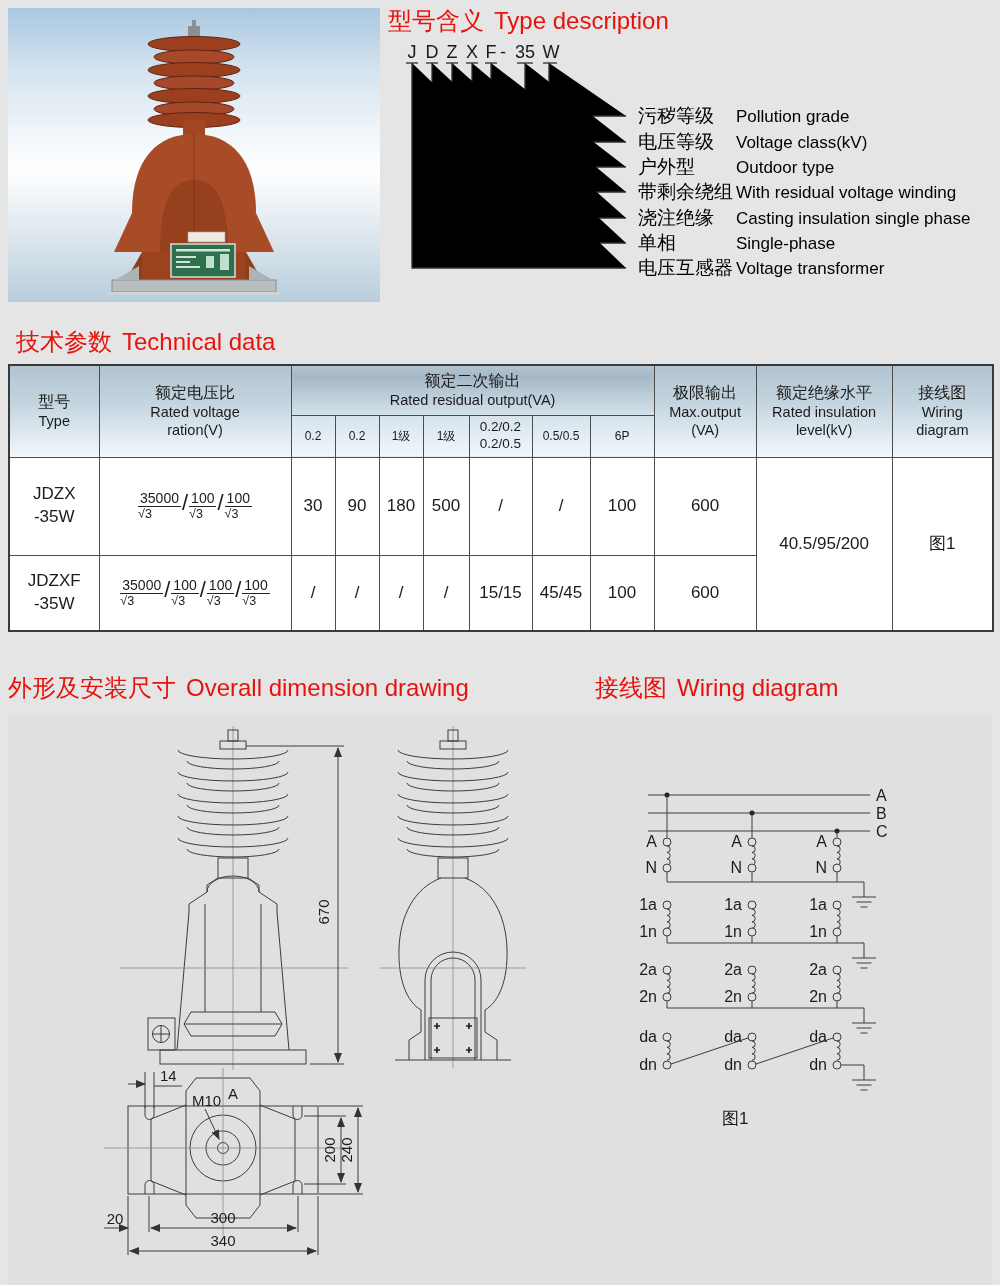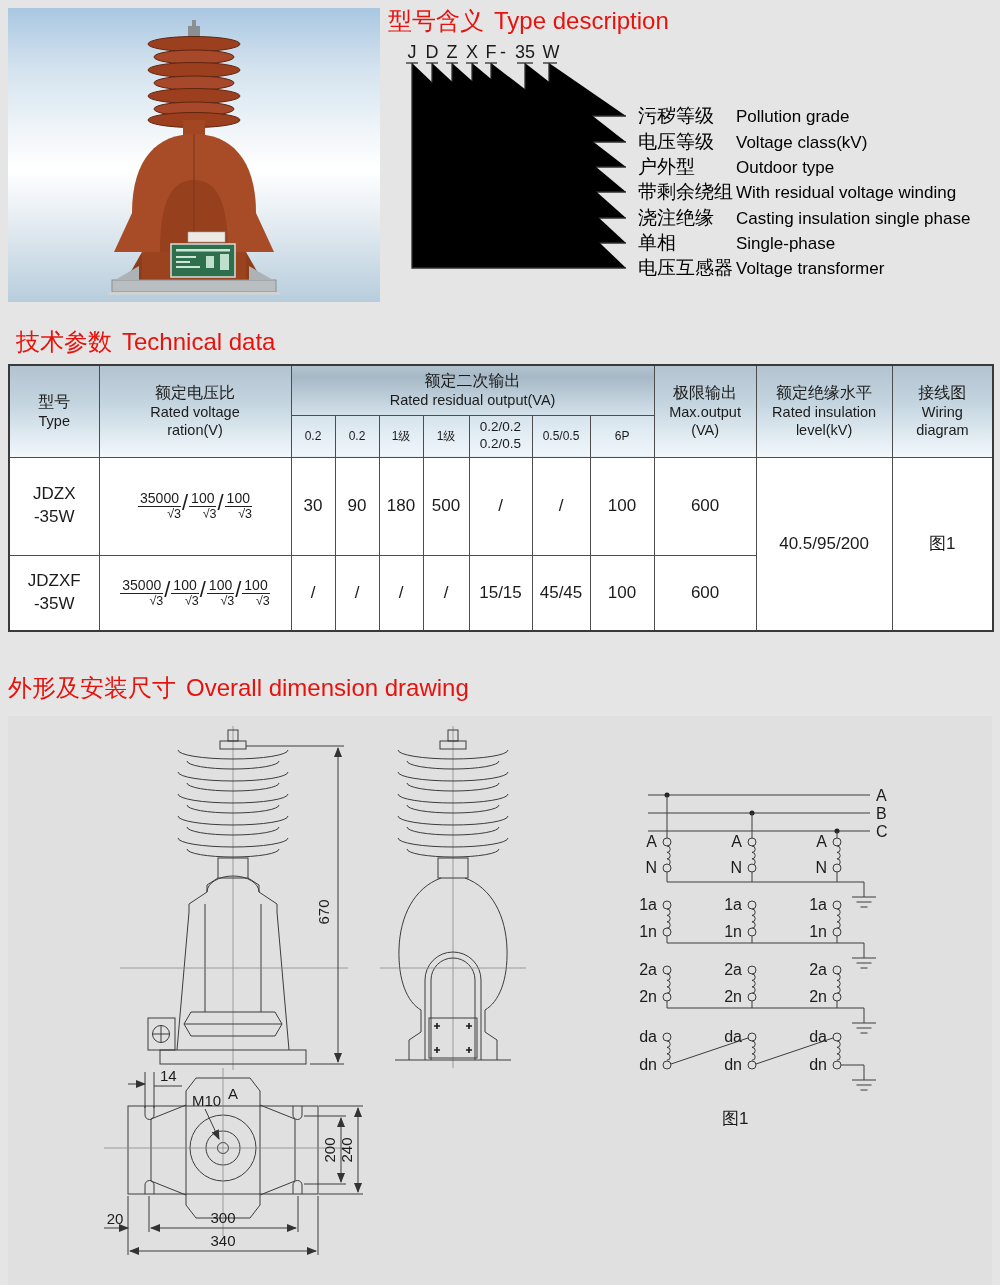--- a/index.html
+++ b/index.html
@@ -17,21 +17,21 @@
   table.tech th{font-weight:normal}
   .h1{background:linear-gradient(180deg,#b3c3d0 0%,#a6b8c6 22%,#d3e1ea 100%)}
   .h2{background:linear-gradient(180deg,#d6e3ec 0%,#f0f7fb 100%)}
   .hb{background:linear-gradient(180deg,#b3c3d0 0%,#c3d4df 40%,#f2f8fc 100%)}
   .zh{font-size:16px;line-height:1.25;display:block}
   .enl{font-size:14.5px;line-height:1.25;display:block}
   .sub{font-size:12px}
   .dual{font-size:13.5px;line-height:1.25}
   td.val{font-size:17px;background:#fff}
   .typecell{font-size:16px;line-height:1.35}
-  .fr{display:inline-flex;flex-direction:column;align-items:flex-end;line-height:1.05;vertical-align:middle}
+  .fr{display:inline-flex;flex-direction:column;align-items:flex-start;line-height:1.05;vertical-align:middle}
   .fr .n{font-size:14px;border-bottom:1.4px solid #222;padding:0 2px}
   .fr .d{font-size:12.5px;padding-top:1px}
   .rs{font-size:22px;font-weight:300;margin:0 1px;display:inline-block;vertical-align:middle;transform:translateY(-3px)}
   .graybox{position:absolute;left:8px;top:716px;width:984px;height:569px;background:#e0e0e0}
   .dline{stroke:#3c3c3c;stroke-width:1;fill:none}
   .cline{stroke:#8a8a8a;stroke-width:0.8;fill:none}
   .dtext{font-size:15px;fill:#1c1c1c}
   .wtext{font-size:16px;fill:#1c1c1c}
 </style>
 </head>
@@ -248,20 +248,23 @@
         <td class="val">45/45</td>
         <td class="val">100</td>
         <td class="val">600</td>
       </tr>
     </tbody>
   </table>
 
   <div class="sec-title" style="left:8px;top:672px">
     <span>外形及安装尺寸</span><span class="en">Overall dimension drawing</span>
   </div>
+  <div class="sec-title" style="left:595px;top:672px">
+    <span>接线图</span><span class="en">Wiring diagram</span>
+  </div>
 
   <div class="graybox">
     <svg width="984" height="569" viewBox="0 0 984 569">
       <defs>
         <path id="shw" d="M-55,0 a55,9 0 0 0 110,0" class="dline"></path>
         <path id="shn" d="M-46,0 a46,8 0 0 0 92,0" class="dline"></path>
         <g id="gnd" class="dline">
           <line x1="-12" y1="0" x2="12" y2="0"></line>
             <line x1="-7.5" y1="5" x2="7.5" y2="5"></line>
             <line x1="-3.5" y1="10" x2="3.5" y2="10"></line>

